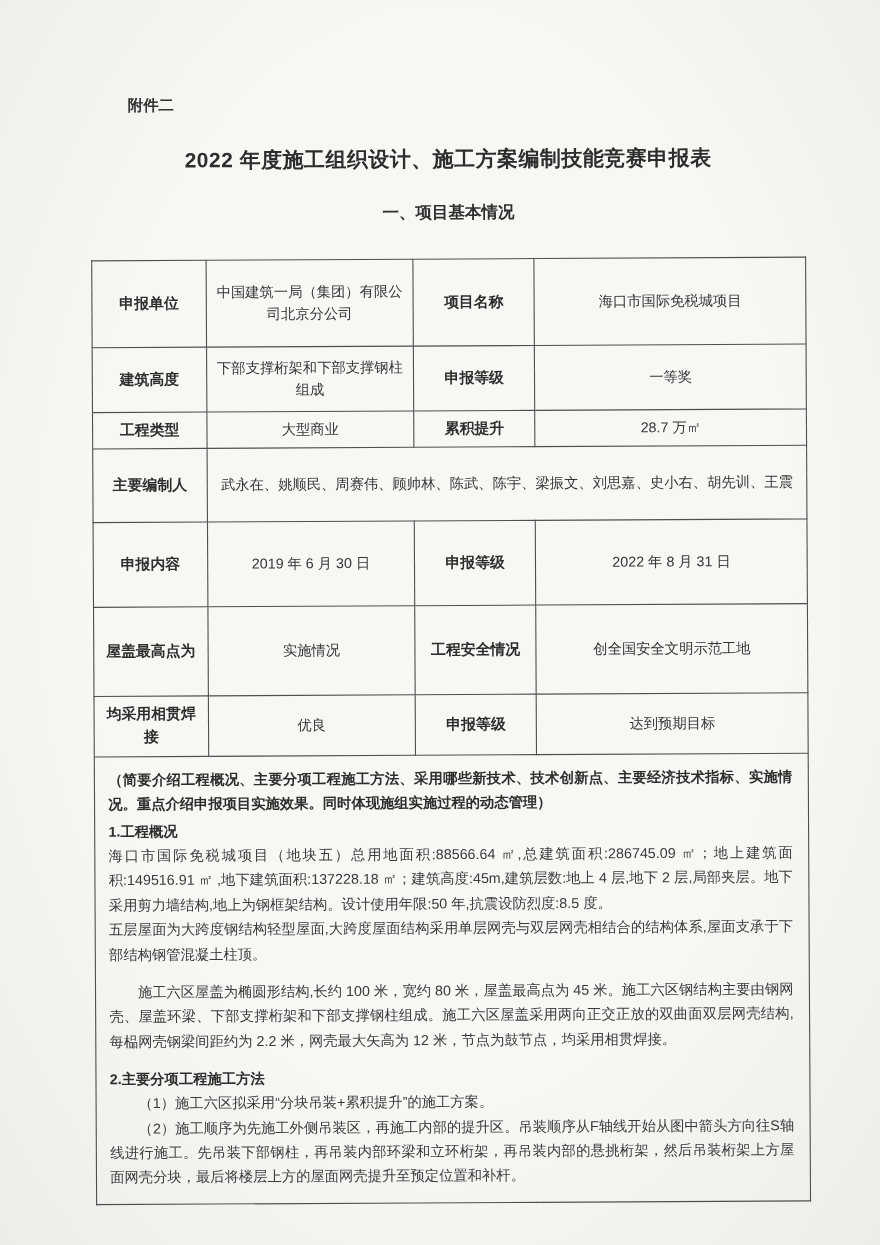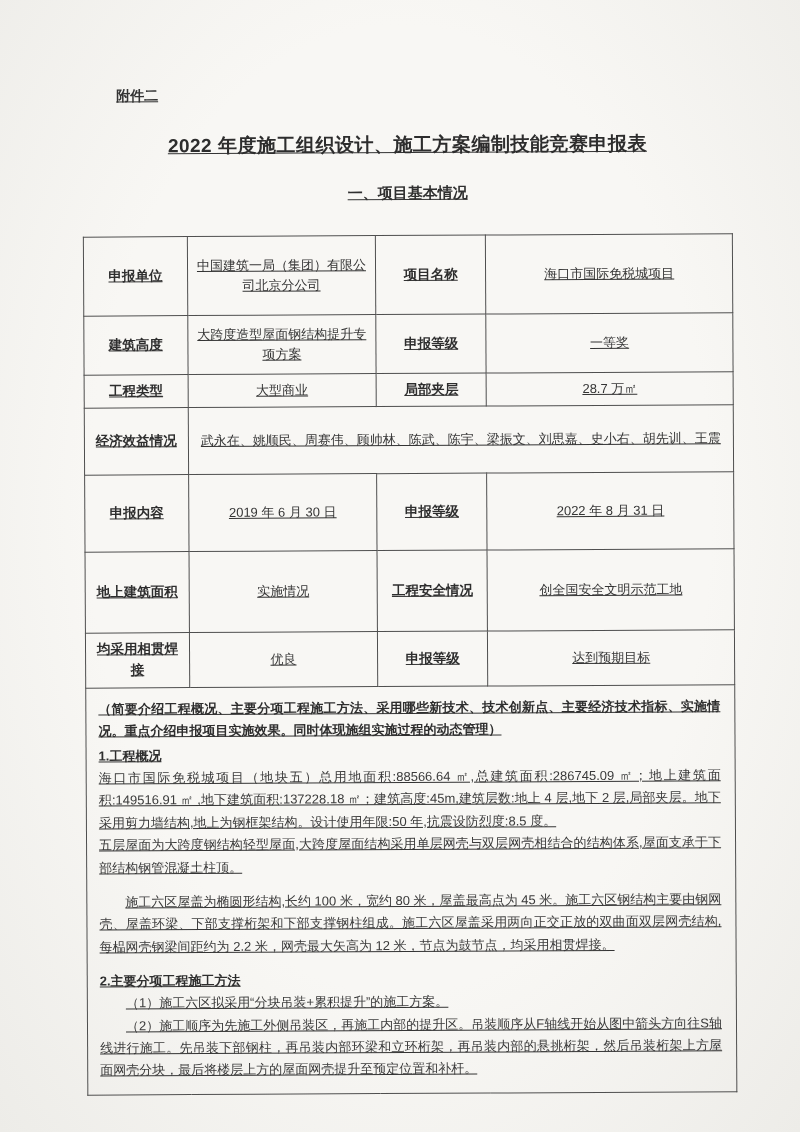--- a/index.html
+++ b/index.html
@@ -8,21 +8,20 @@
     height: 1132px;
     background: radial-gradient(ellipse at 50% 45%, #f8f7f4 55%, #edecE8 100%);
     font-family: "Liberation Sans", "DejaVu Sans", sans-serif;
     color: #343434;
     overflow: hidden;
   }
   .paper {
     position: relative;
     width: 100%;
     height: 100%;
-    text-decoration: underline;
   }
   .content {
     padding: 86px 66px 40px 84px;
     transform: rotate(-0.3deg);
     transform-origin: 50% 40%;
   }
   .attachment {
     font-size: 14px;
     font-weight: 700;
     margin: 0 0 28px 34px;
@@ -108,42 +107,42 @@
       </colgroup>
       <tbody>
         <tr class="r1">
           <td class="lbl">申报单位</td>
           <td class="val">中国建筑一局（集团）有限公司北京分公司</td>
           <td class="lbl">项目名称</td>
           <td class="val">海口市国际免税城项目</td>
         </tr>
         <tr class="r2">
           <td class="lbl">建筑高度</td>
-          <td class="val">大跨度造型屋面钢结构提升专项方案</td>
+          <td class="val">下部支撑桁架和下部支撑钢柱组成</td>
           <td class="lbl">申报等级</td>
           <td class="val">一等奖</td>
         </tr>
         <tr class="r3">
           <td class="lbl">工程类型</td>
           <td class="val">大型商业</td>
-          <td class="lbl">局部夹层</td>
+          <td class="lbl">累积提升</td>
           <td class="val">28.7 万㎡</td>
         </tr>
         <tr class="r4">
-          <td class="lbl">经济效益情况</td>
+          <td class="lbl">主要编制人</td>
           <td class="val" colspan="3">武永在、姚顺民、周赛伟、顾帅林、陈武、陈宇、梁振文、刘思嘉、史小右、胡先训、王震</td>
         </tr>
         <tr class="r5">
           <td class="lbl">申报内容</td>
           <td class="val">2019 年 6 月 30 日</td>
           <td class="lbl">申报等级</td>
           <td class="val">2022 年 8 月 31 日</td>
         </tr>
         <tr class="r6">
-          <td class="lbl">地上建筑面积</td>
+          <td class="lbl">屋盖最高点为</td>
           <td class="val">实施情况</td>
           <td class="lbl">工程安全情况</td>
           <td class="val">创全国安全文明示范工地</td>
         </tr>
         <tr class="r7">
           <td class="lbl">均采用相贯焊接</td>
           <td class="val">优良</td>
           <td class="lbl">申报等级</td>
           <td class="val">达到预期目标</td>
         </tr>

